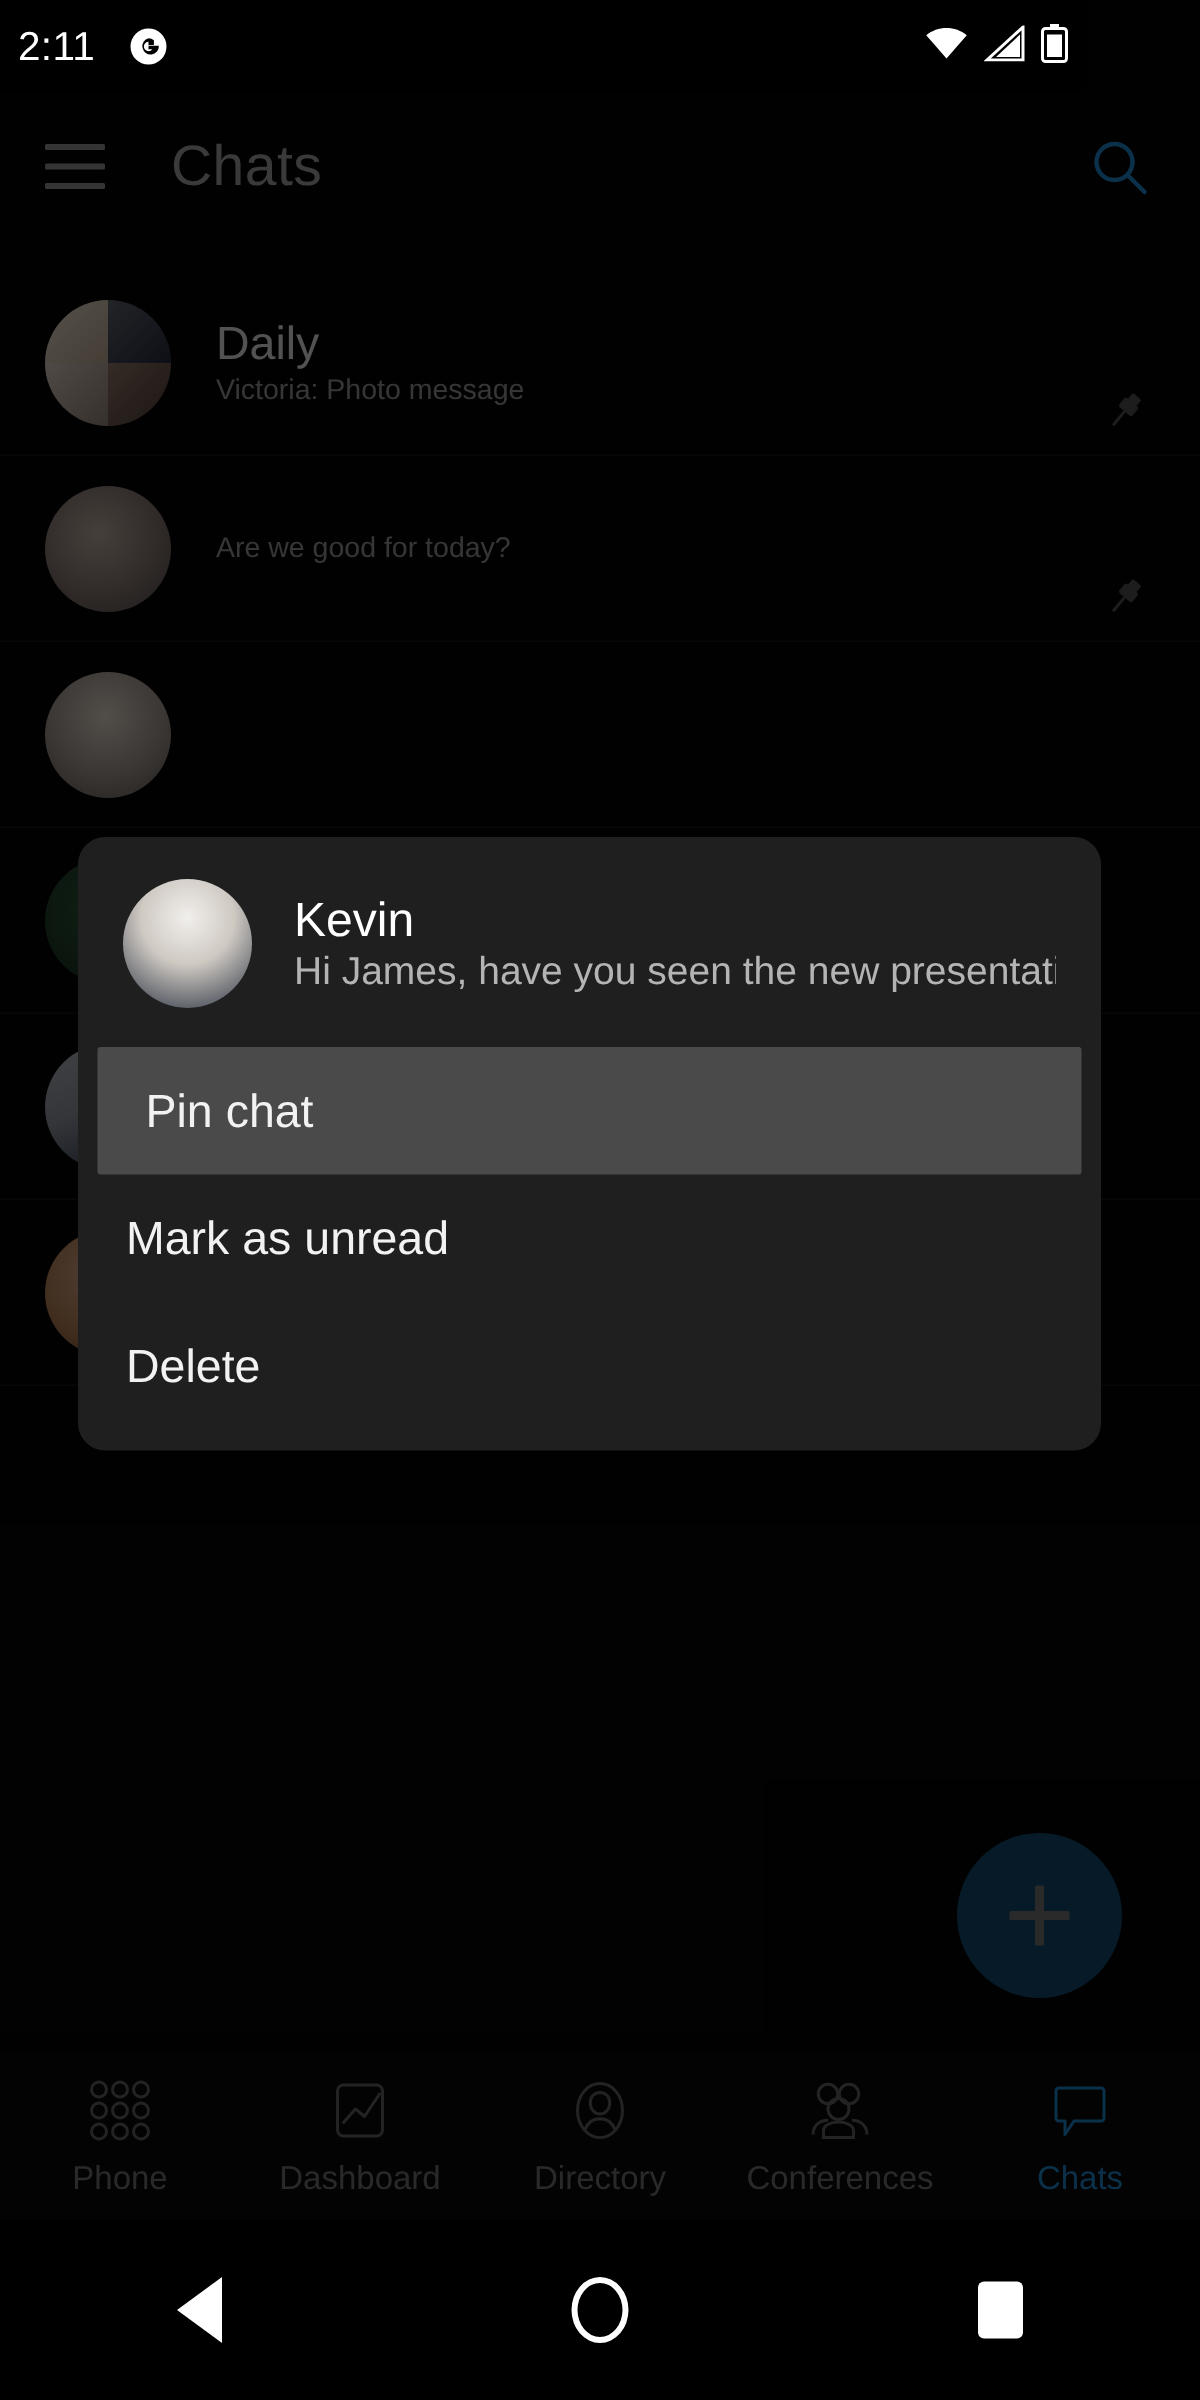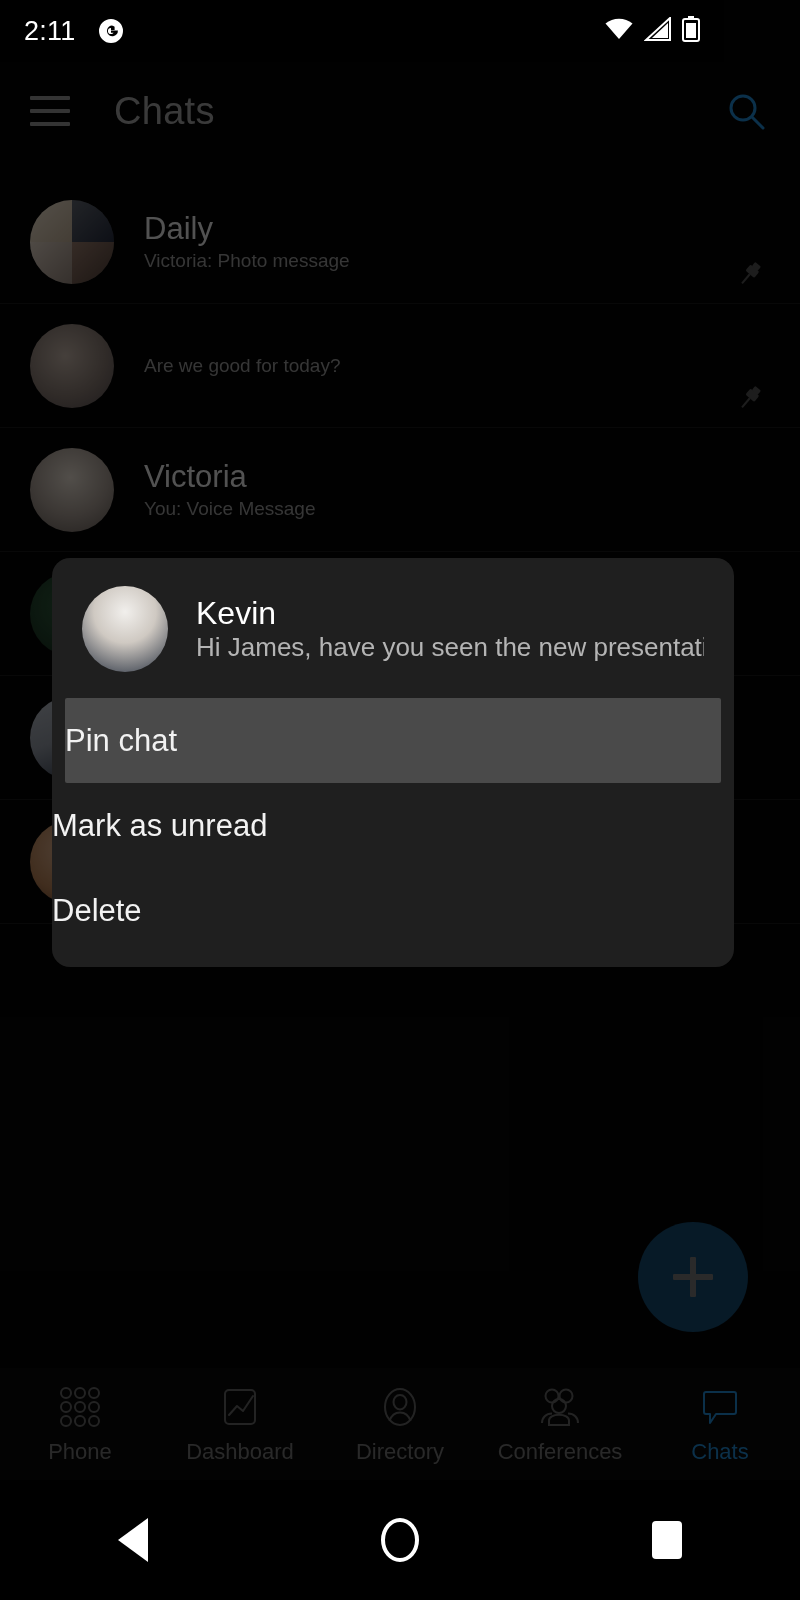--- a/index.html
+++ b/index.html
@@ -21,21 +21,21 @@
   }
 
   
   .status-bar {
     position: absolute;
     top: 0; left: 0;
     width: 724px; height: 62px;
     background: #000;
     display: flex;
     align-items: center;
-    padding: 0 24px;
+    padding: 0 12px;
     z-index: 60;
     text-align: right;
   }
   .status-time {
     color: #fff;
     font-size: 27px;
     font-weight: 500;
     letter-spacing: 0.2px;
   }
   .status-notif {
@@ -271,20 +271,21 @@
   }
   .menu-preview {
     color: #b4b4b4;
     font-size: 26px;
     white-space: nowrap;
   }
   .menu-item {
     height: 85px;
     display: flex;
     align-items: center;
+    padding-left: 32px;
     color: #f2f2f2;
     font-size: 31px;
     cursor: pointer;
   }
   .menu-item.highlighted {
     background: #4a4a4a;
     margin: 0 13px;
     border-radius: 2px;
   }
 </style>
@@ -372,24 +373,20 @@
             <rect x="13.2" y="16" width="2" height="12" fill="#4e4e4e"></rect>
             <rect x="8.5" y="8" width="11.5" height="8" rx="1.6" fill="#4e4e4e"></rect>
             <rect x="10.5" y="3" width="7.5" height="5.5" rx="1.2" fill="#4e4e4e"></rect>
           </g>
         </svg>
       </span>
     </div>
 
     <div class="chat-row">
       <div class="avatar" style="background:radial-gradient(circle at 48% 35%,#d6cdc2 0%,#9b9088 55%,#5d5550 100%);"></div>
-      <div class="chat-text">
-        <div class="chat-name">Victoria</div>
-        <div class="chat-preview">You: Voice Message</div>
-      </div>
     </div>
 
     <div class="chat-row">
       <div class="avatar" style="background:radial-gradient(circle at 45% 40%,#2c5539 0%,#1d3a26 60%,#102116 100%);"></div>
     </div>
     <div class="chat-row">
       <div class="avatar" style="background:linear-gradient(160deg,#a9aeb6 0%,#878d97 48%,#242d3d 100%);"></div>
     </div>
     <div class="chat-row">
       <div class="avatar" style="background:radial-gradient(circle at 45% 35%,#d2aa8c 0%,#a9774f 60%,#5c3a28 100%);"></div>

